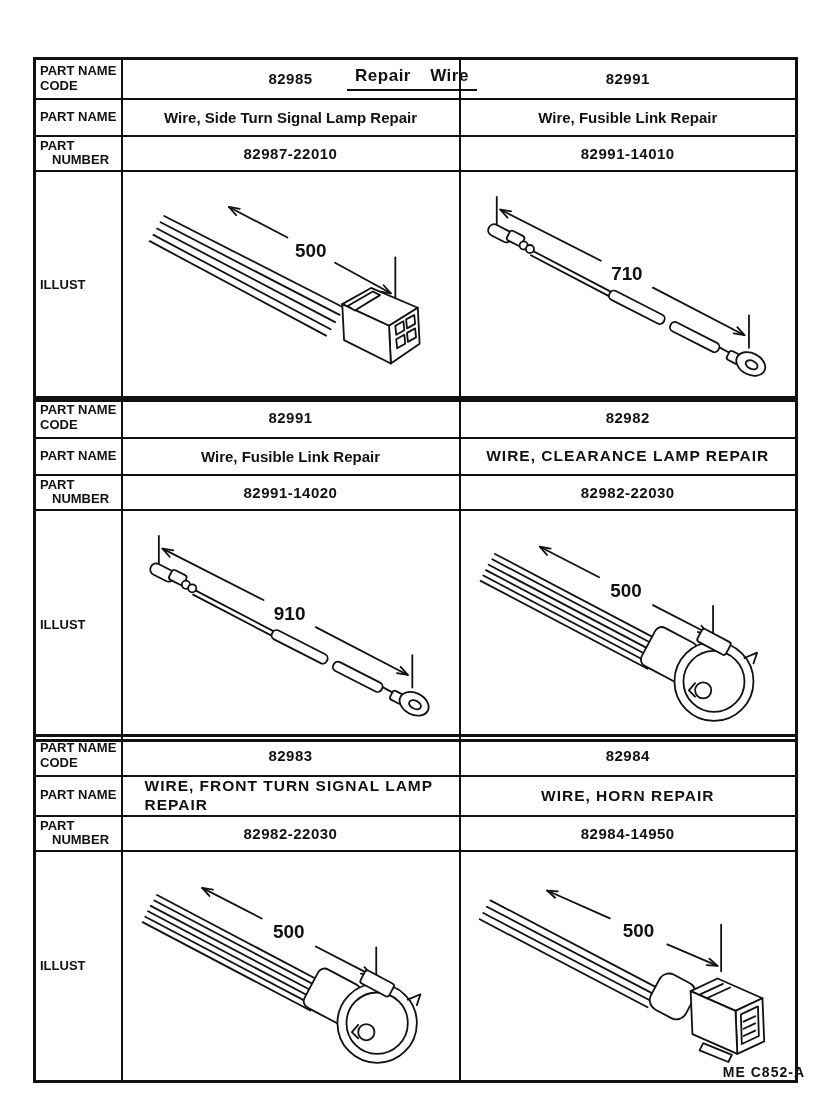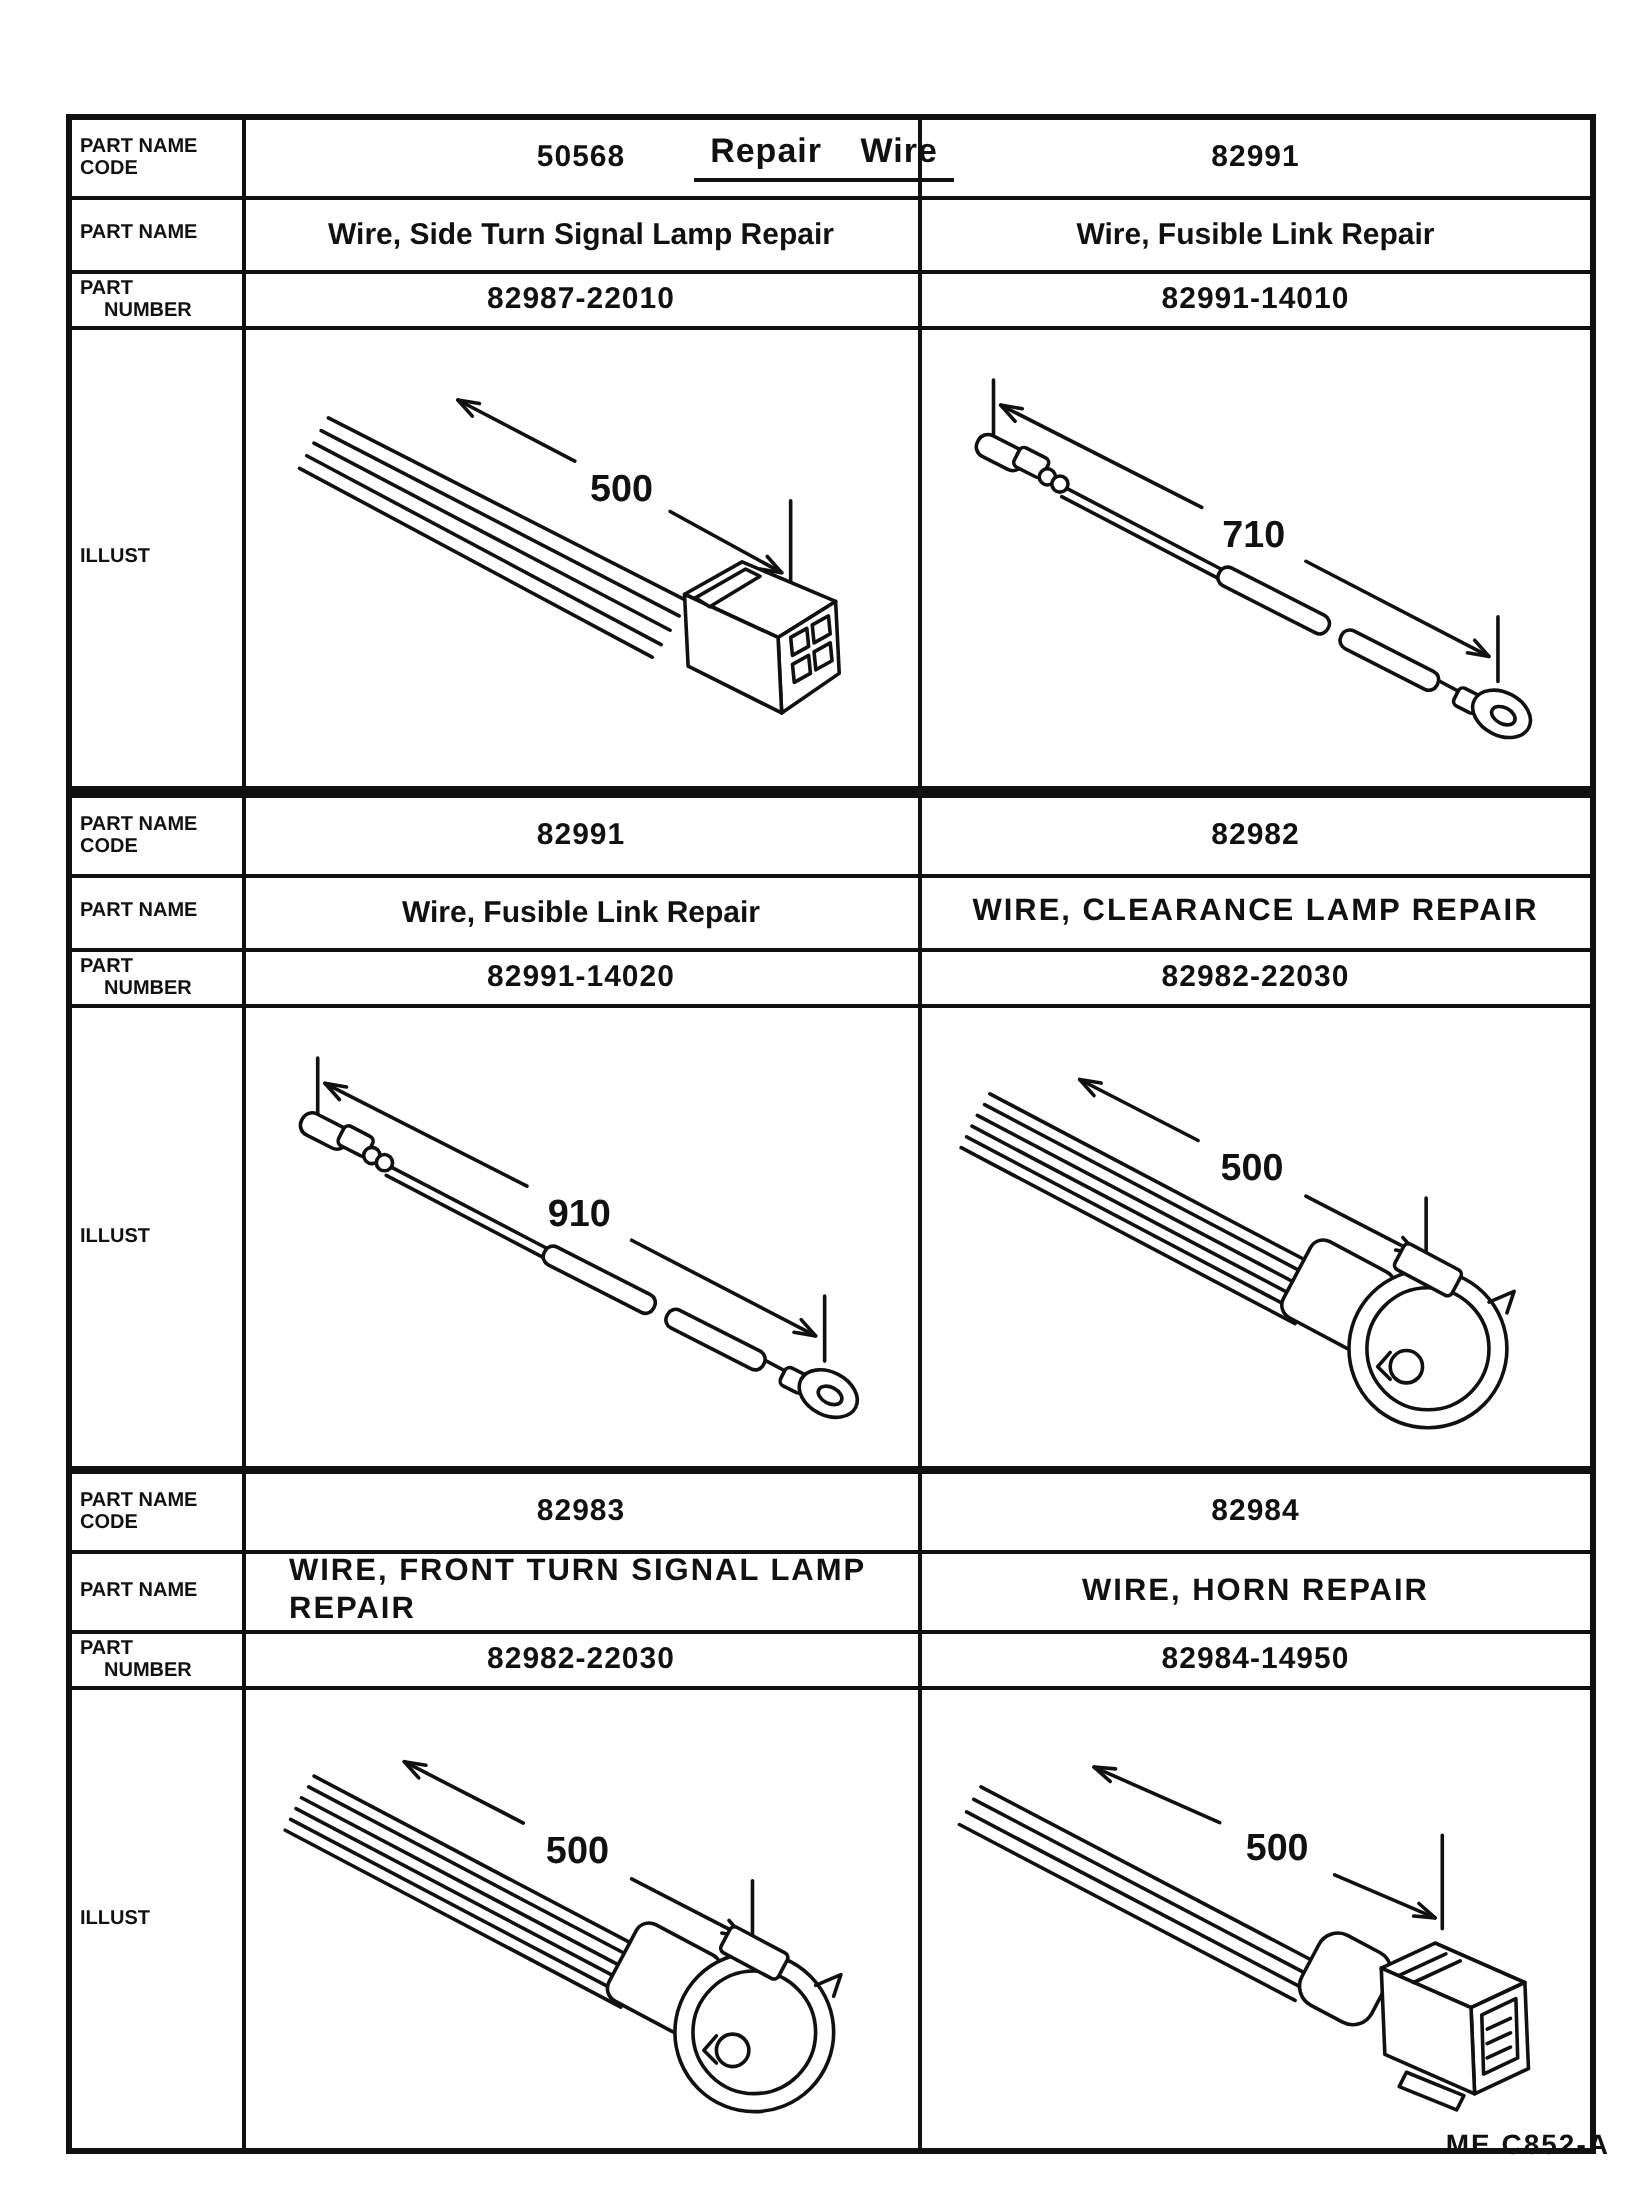--- a/index.html
+++ b/index.html
@@ -21,21 +21,21 @@
   .t1{top:57px}.t2{top:396px}.t3{top:734px}
   .parts-table th,.parts-table td{
     border:2px solid #111;font-weight:bold;vertical-align:middle;
     overflow:hidden;
   }
   col.c-label{width:87px}col.c-a{width:338px}col.c-b{width:337px}
   tr.r-code{height:40px}tr.r-name{height:37px}tr.r-num{height:20px}
   .t1 tr.r-illust{height:214px}.t2 tr.r-illust{height:215px}.t3 tr.r-illust{height:204px}
   .t3 tr.r-name{height:40px}
   th.rowlabel{
-    text-align:left;font-size:10px;line-height:1.12;padding:2px 2px 2px 4px;
+    text-align:left;font-size:13px;line-height:1.12;padding:2px 2px 2px 4px;
     font-weight:bold;
   }
   th.rowlabel .indent{padding-left:12px;display:inline-block;}
   td.val{text-align:center;font-size:15px;letter-spacing:.5px;}
   td.name-cell{text-align:center;font-size:15px;border-radius:17px;}
   td.caps{font-size:15.5px;letter-spacing:1px;}
   td.wrap-right{text-align:left;padding:0 22px;line-height:1.2;}
   td.illust-cell{padding:16px;}
   .illust-box{width:100%;height:100%;}
   .illust-box svg{display:block;width:100%;height:100%;}
@@ -59,21 +59,21 @@
       <col class="c-label">
       <col class="c-a">
       <col class="c-b">
     </colgroup>
   <tbody>
       <tr class="r-code">
     <th class="rowlabel">
       <span>PART NAME</span><br>
       <span>CODE</span>
     </th>
-    <td class="val">50568</td>
+    <td class="val">82985</td>
     <td class="val">82991</td>
   </tr>
   <tr class="r-name">
     <th class="rowlabel">
       <span>PART NAME</span>
     </th>
     <td class="name-cell">Wire, Side Turn Signal Lamp Repair</td>
     <td class="name-cell">Wire, Fusible Link Repair</td>
   </tr>
   <tr class="r-num">

